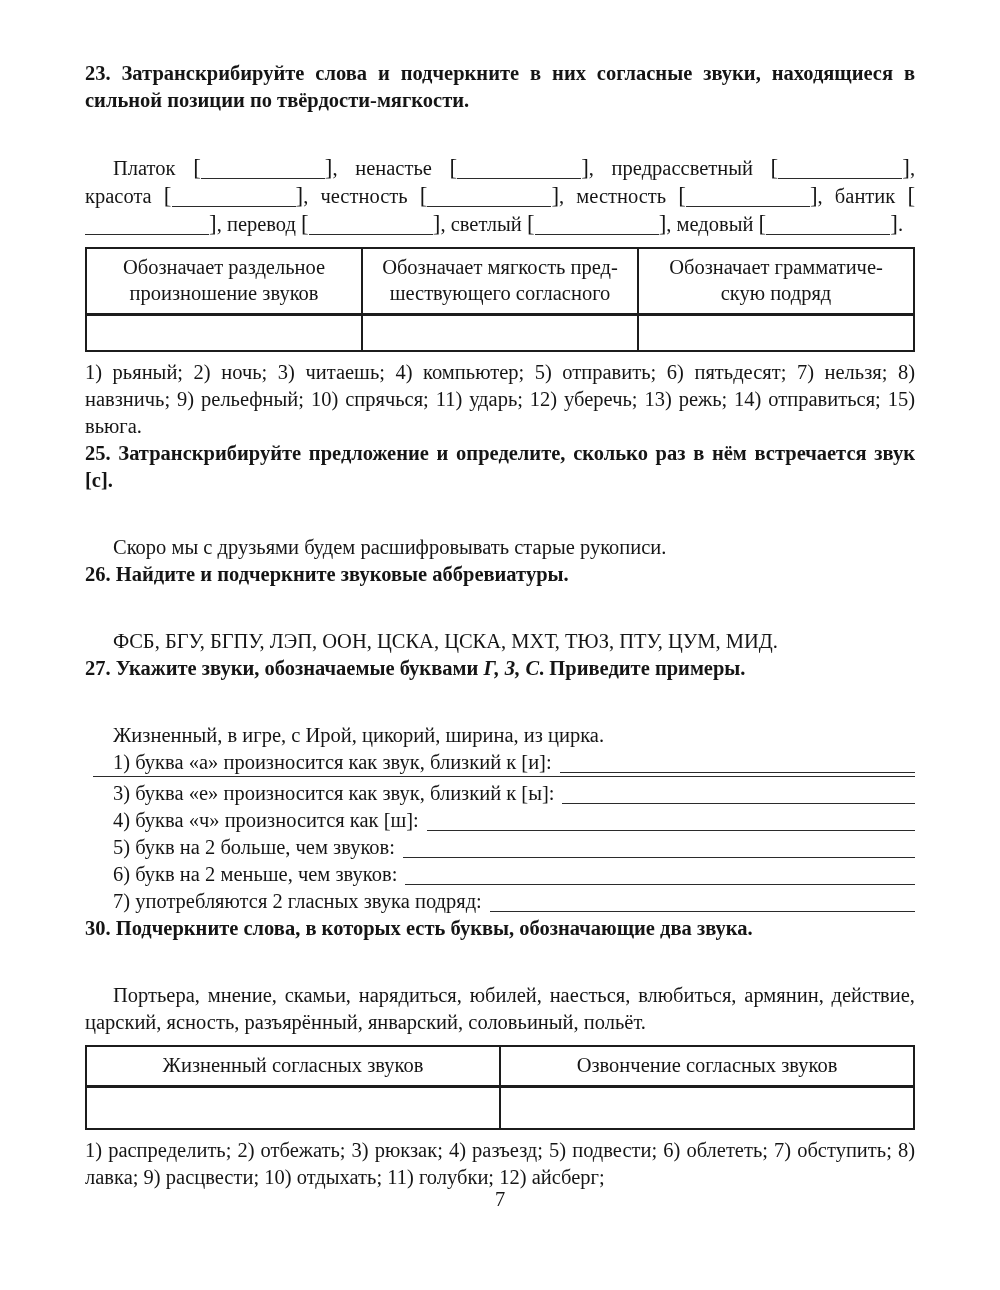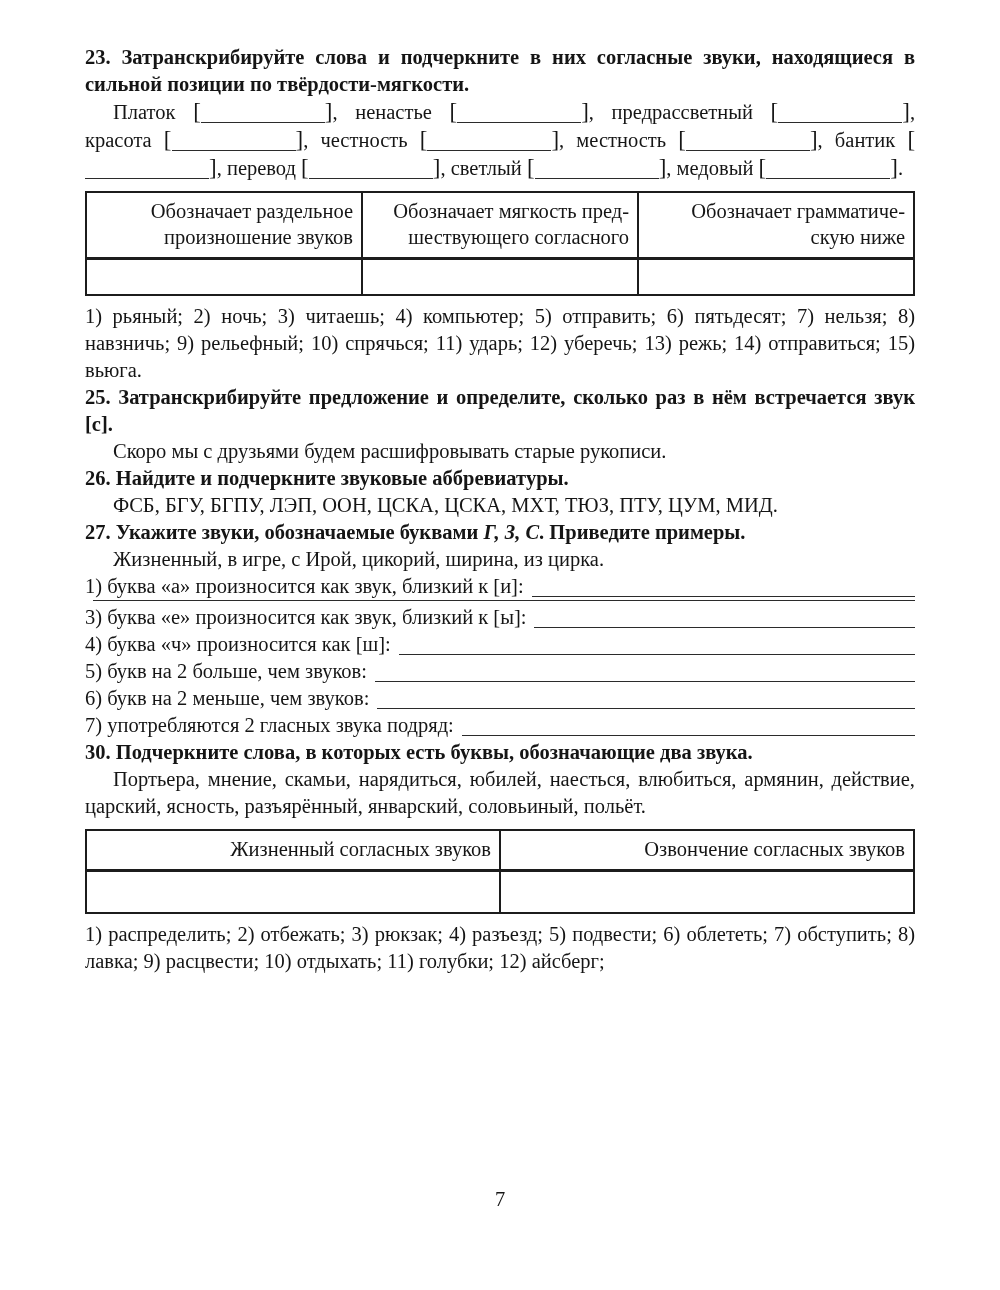--- a/index.html
+++ b/index.html
@@ -5,55 +5,55 @@
   html,body{margin:0;padding:0;background:#ffffff;}
   body{
     width:1000px;height:1290px;
     color:#151515;
     font-family:"Liberation Serif","DejaVu Serif",serif;
     font-size:20.5px;
     line-height:27px;
     position:relative;
     overflow:hidden;
   }
-  .page{padding:44px 85px 0 85px;}
+  .page{padding:60px 85px 0 85px;}
   p{margin:0;text-align:justify;}
   .title{font-weight:bold;}
-  .indent{text-indent:28px;}
+  .indent{text-indent:28px;margin-top:40px;}
   .bi{font-weight:bold;font-style:italic;}
 
   
   .tr-seg{white-space:normal;}
   .br{font-size:1.12em;}
   .blank{
     display:inline-block;
     width:124px;
     height:19px;
     border-bottom:1.7px solid #2b2b2b;
     vertical-align:-4px;
   }
 
   
   table{width:100%;border-collapse:collapse;table-layout:fixed;}
   .tbl{margin:9px 0 7px 0;}
   .tbl td{
     border:2px solid #1c1c1c;
-    text-align:right;
+    text-align:center;
     vertical-align:middle;
     padding:5px 8px 7px 8px;
     line-height:26px;
     white-space:pre-line;
   }
   .tbl tr.hdr td{border-bottom:3px solid #1c1c1c;}
   .tbl-3 tr.empty td{height:34px;padding:0;}
   .tbl-2 tr.empty td{height:40px;padding:0;}
 
   
   .fill-row{display:flex;}
-  .fill-row .label{white-space:nowrap;flex:none;}
+  .fill-row .label{white-space:nowrap;flex:none;margin-left:28px;}
   .fill-row .line{
     flex:1;
     margin-left:8px;
     margin-bottom:3px;
     border-bottom:1.7px solid #2b2b2b;
   }
 
   .footer{
     position:absolute;
     left:0;right:0;
@@ -82,21 +82,21 @@
 
 
   <table class="tbl tbl-3">
     <tbody>
       <tr class="hdr">
         <td>Обозначает раздельное
 произношение звуков</td>
         <td>Обозначает мягкость пред-
 шествующего согласного</td>
         <td>Обозначает грамматиче-
-скую ниже</td>
+скую подряд</td>
       </tr>
       <tr class="empty">
         <td></td>
         <td></td>
         <td></td>
       </tr>
     </tbody>
   </table>
 
   <p>1) рьяный; 2) ночь; 3) читаешь; 4) компьютер; 5) отправить; 6) пятьдесят; 7) нельзя; 8) навзничь; 9) рельефный; 10) спрячься; 11) ударь; 12) уберечь; 13) режь; 14) отправиться; 15) вьюга.</p>

